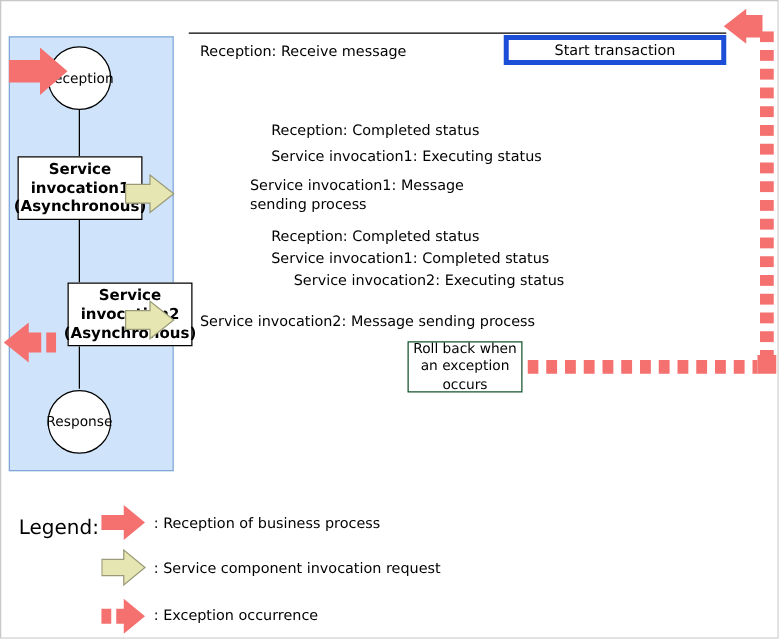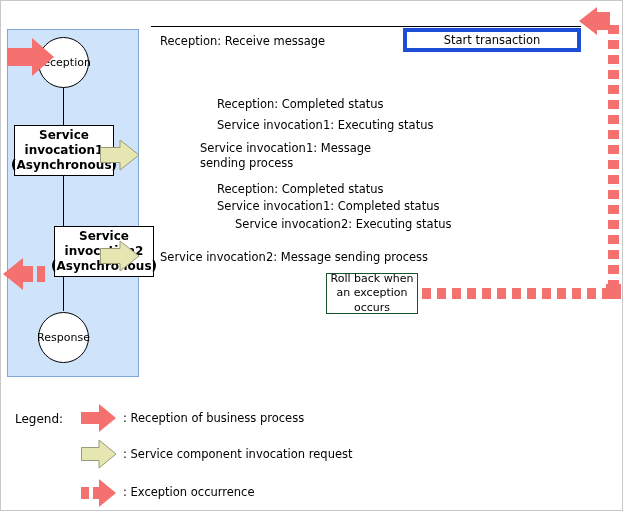--- a/index.html
+++ b/index.html
@@ -138,21 +138,21 @@
     background-repeat: repeat-x;
   }
   .dash-corner {
     position: absolute;
     background: #f4716f;
   }
 
   
   .legend-label {
     position: absolute;
-    font-size: 12px;
+    font-size: 16px;
     color: #000000;
     white-space: pre;
   }
   .legend-text {
     position: absolute;
     font-size: 11.5px;
     color: #000000;
     white-space: pre;
   }
 </style>

